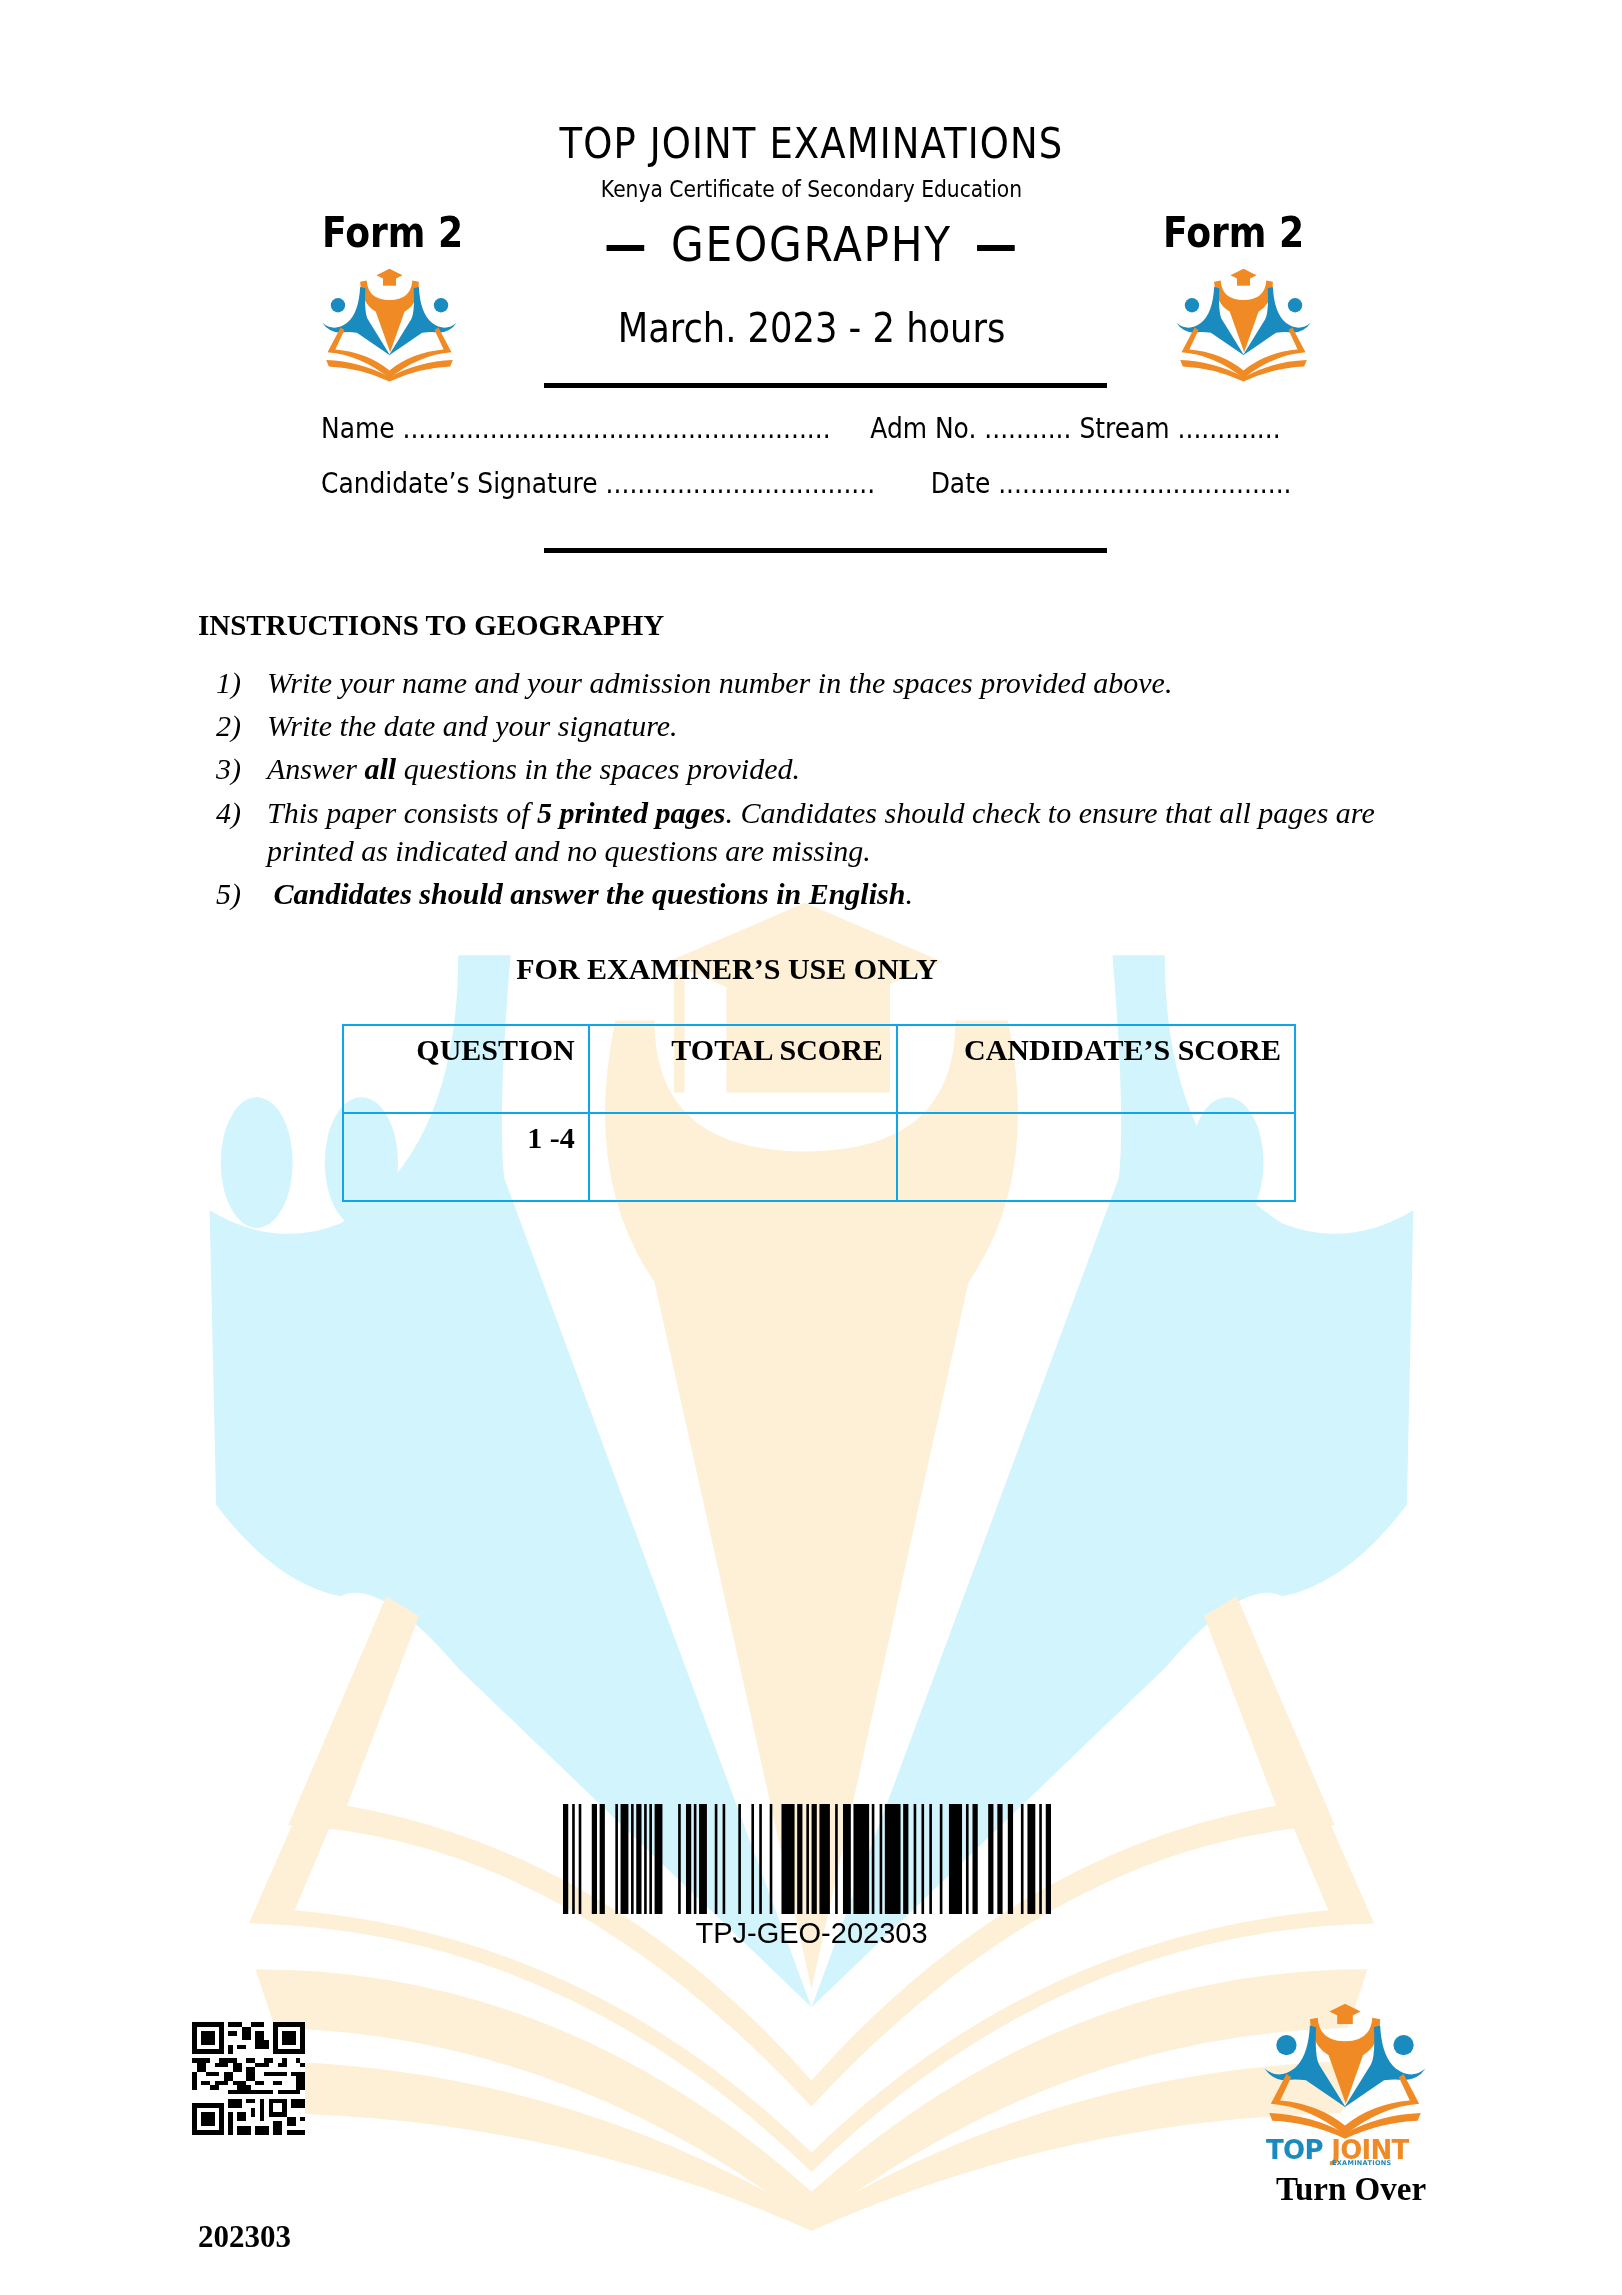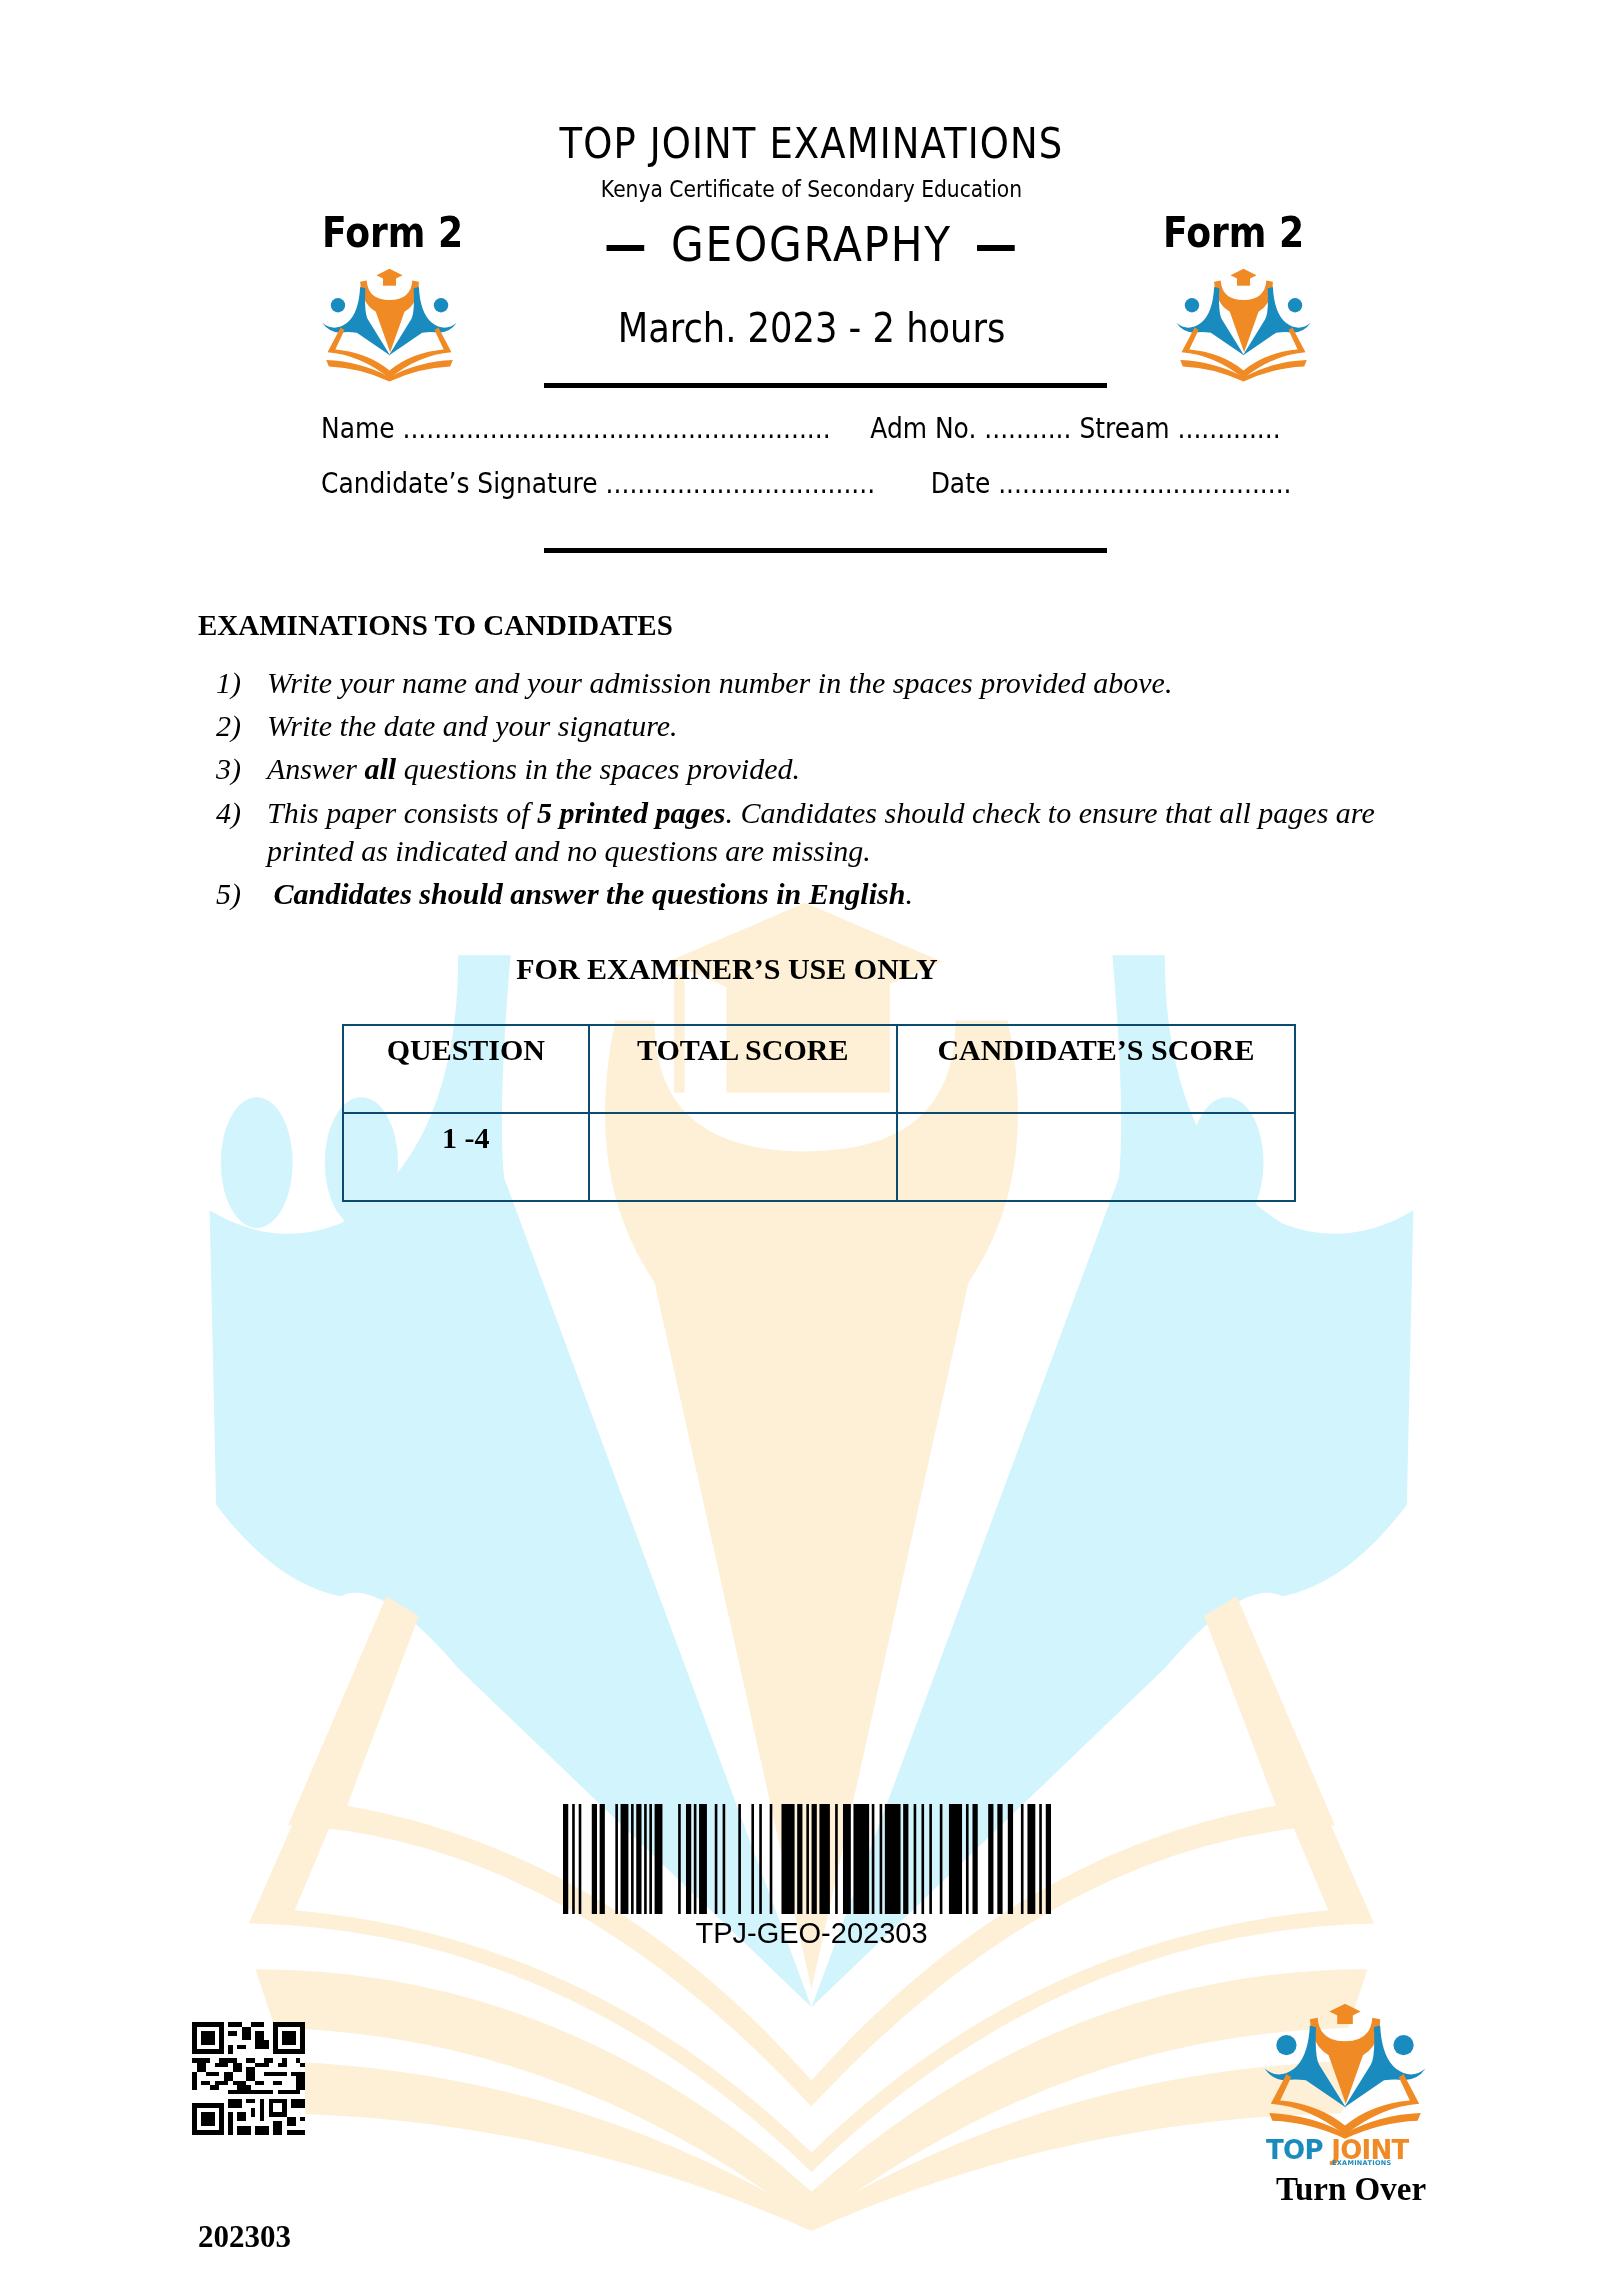--- a/index.html
+++ b/index.html
@@ -31,21 +31,21 @@
 
     .instr-title { position: absolute; left: 198px; top: 609px; font-size: 29px; font-weight: bold; font-family: "Liberation Serif", serif; }
     .instr-list { position: absolute; left: 216px; top: 664px; width: 1191px; font-size: 30px; font-style: italic; font-family: "Liberation Serif", serif; line-height: 38px; }
     .instr-item { display: flex; margin-bottom: 5.2px; }
     .instr-num { width: 51px; flex: 0 0 51px; }
     .instr-text { flex: 1; }
     .instr-item-5 .instr-text { padding-left: 6.5px; font-weight: bold; }
 
     .examiner-title { position: absolute; left: 0; width: 1454px; text-align: center; top: 952px; font-size: 30px; font-weight: bold; font-family: "Liberation Serif", serif; }
     .score-table { position: absolute; left: 342px; top: 1024px; width: 954px; border-collapse: collapse; font-family: "Liberation Serif", serif; font-size: 30px; font-weight: bold; }
-    .score-table td, .score-table th { border: 2px solid #0c4a6e; height: 73px; vertical-align: top; text-align: center; padding: 6.5px 13px; font-weight: bold; }
+    .score-table td, .score-table th { border: 2px solid #0ea5e9; height: 73px; vertical-align: top; text-align: right; padding: 6.5px 13px; font-weight: bold; }
     .score-table col.c1 { width: 246px; }
     .score-table col.c2 { width: 309px; }
     .score-table col.c3 { width: 399px; }
 
     .barcode { position: absolute; left: 563px; top: 1804px; width: 488px; height: 110px; }
     .barcode-text { position: absolute; left: 550px; width: 523px; text-align: center; top: 1917px; font-family: Liberation Sans, sans-serif; font-size: 29px; }
 
     .qr { position: absolute; left: 192px; top: 2022px; width: 113px; height: 113px; }
     .paper-code { position: absolute; left: 198px; top: 2171px; font-size: 31px; font-weight: bold; font-family: "Liberation Serif", serif; margin-top: 48px; }
 
@@ -126,21 +126,21 @@
   </div>
   <div class="field-row field-row-2">
     <span>Candidate’s Signature</span>
     <span class="dots">..................................</span>
     &nbsp;&nbsp;&nbsp;&nbsp;&nbsp;
     <span>Date</span>
     <span class="dots">.....................................</span>
   </div>
   <div class="rule rule-2"></div>
 
-  <div class="instr-title">EXAMINATIONS TO CANDIDATES</div>
+  <div class="instr-title">INSTRUCTIONS TO GEOGRAPHY</div>
   <div class="instr-list">
     <div class="instr-item">
       <span class="instr-num">1)</span>
       <span class="instr-text">Write your name and your admission number in the spaces provided above.</span>
     </div>
     <div class="instr-item">
       <span class="instr-num">2)</span>
       <span class="instr-text">Write the date and your signature.</span>
     </div>
     <div class="instr-item">

